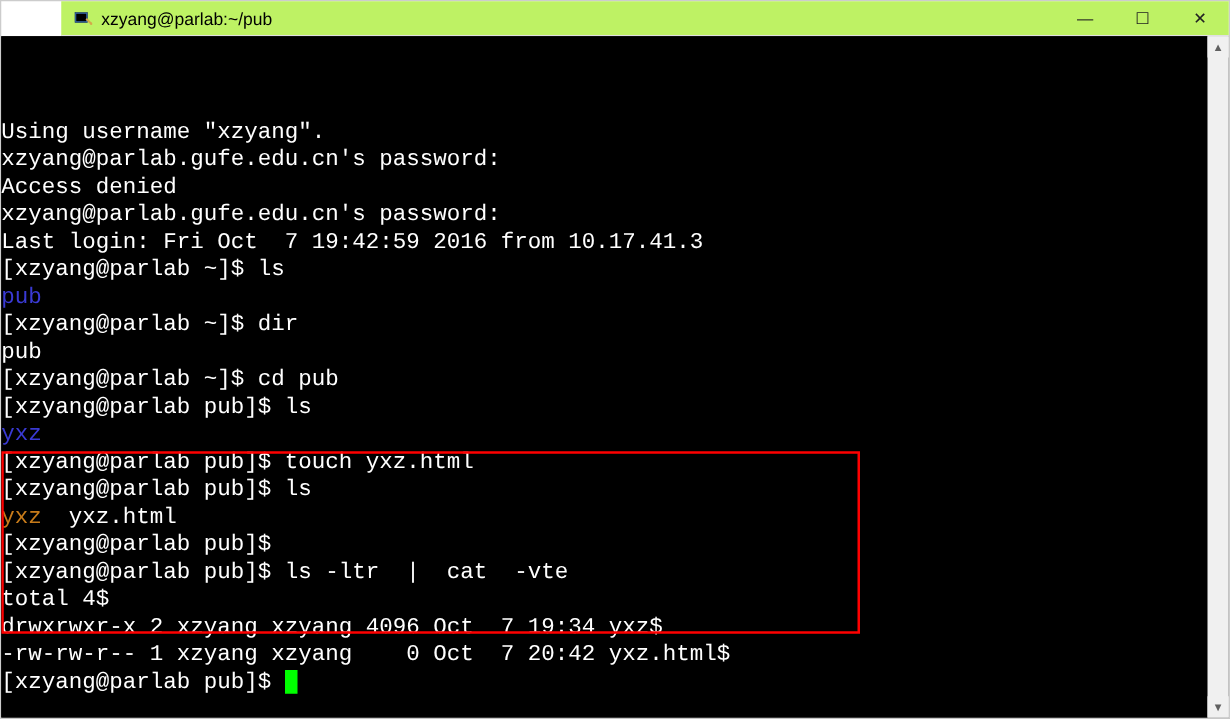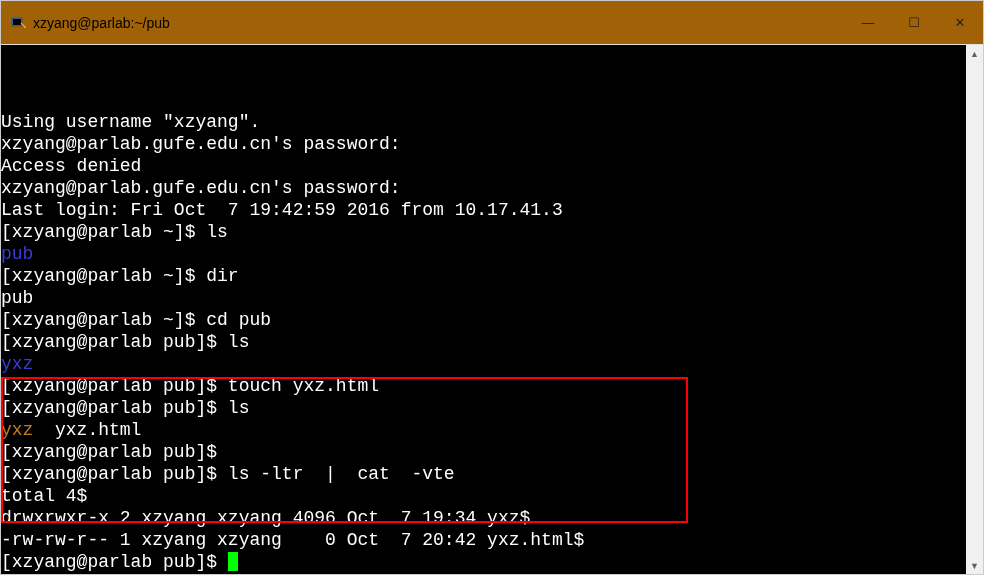--- a/index.html
+++ b/index.html
@@ -15,25 +15,26 @@
       overflow: hidden;
     }
     .window {
       width: 100%;
       height: 100%;
       display: flex;
       flex-direction: column;
       border: 1px solid #cccccc;
     }
     .title-bar {
-      height: 44px;
-      background: #a16207;
+      height: 28px;
+      background: #bef264;
       display: flex;
       align-items: center;
       border-bottom: 1px solid #e0e0e0;
+      margin-left: 48px;
     }
     .title-bar-icon {
       width: 18px;
       height: 18px;
       margin-left: 8px;
       margin-right: 6px;
       display: flex;
       align-items: center;
       justify-content: center;
     }

